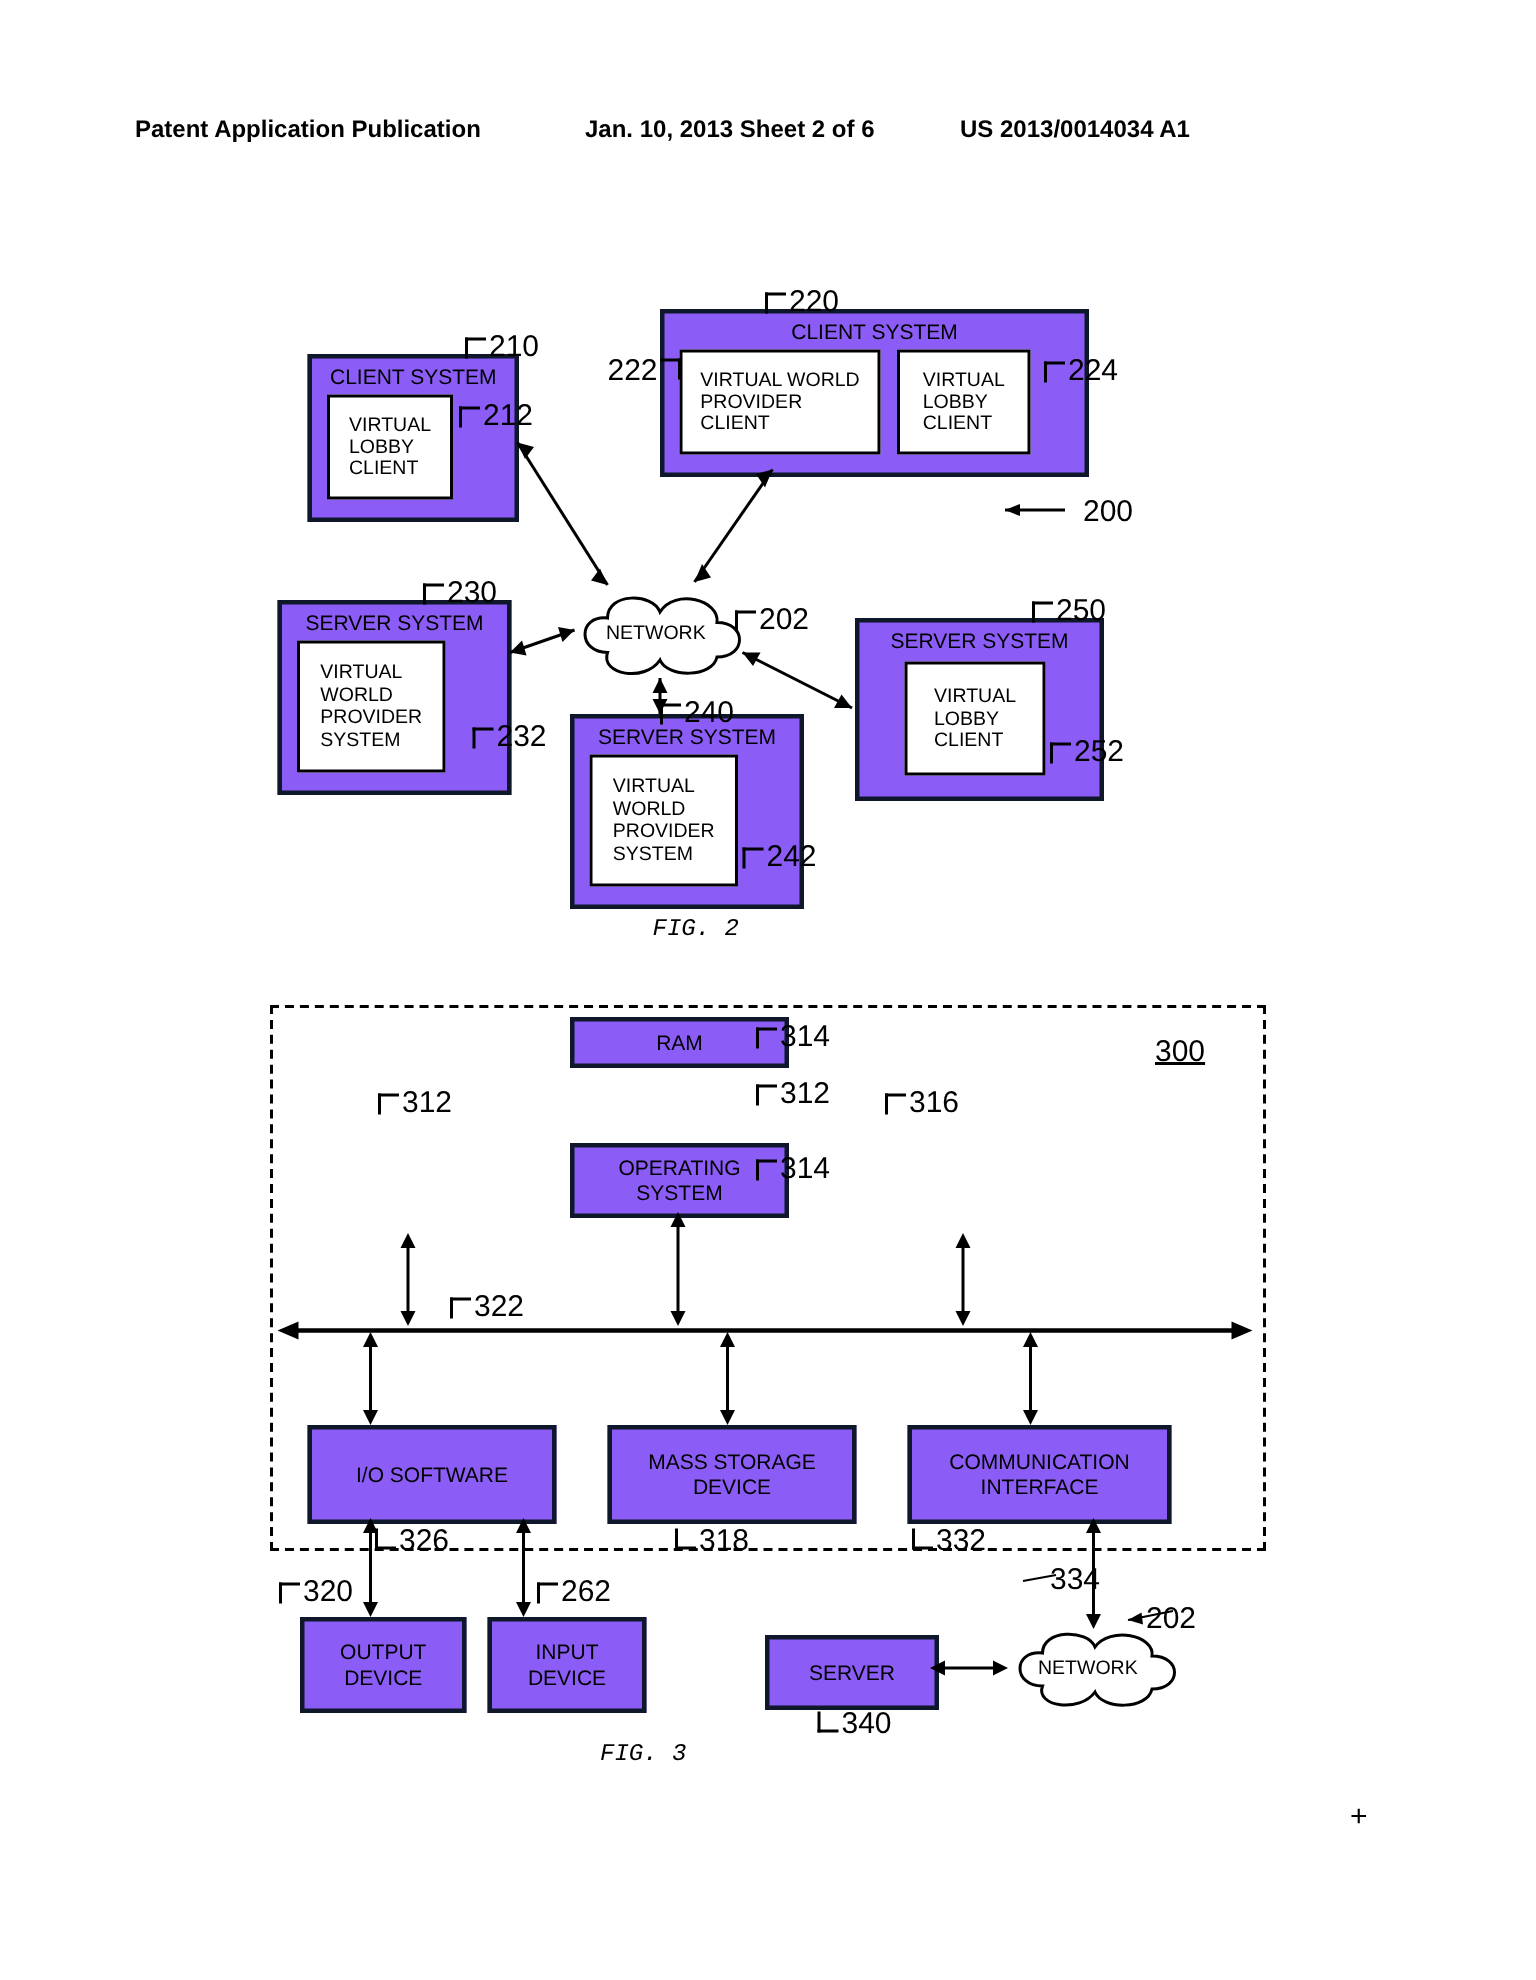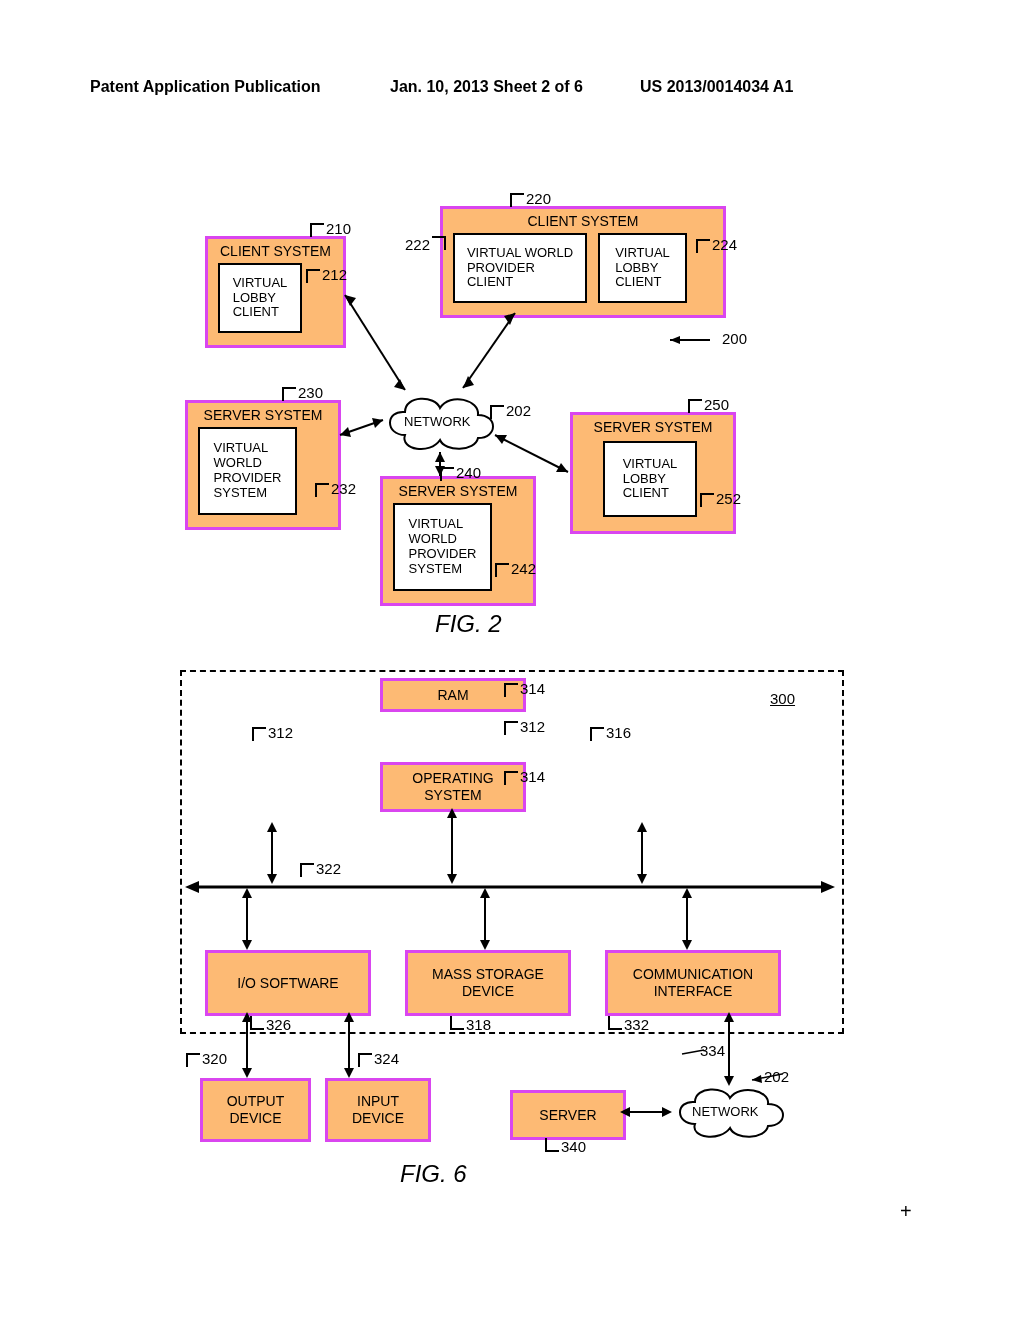--- a/index.html
+++ b/index.html
@@ -2,26 +2,26 @@
 <html><head>
 <meta charset="utf-8">
 <style>
 body{margin:0;background:#fff;font-family:Arial,Helvetica,sans-serif;width:1024px;height:1320px;position:relative}
 .page{position:relative;width:908px;height:1320px}
 .hdr{position:absolute;top:78px;left:0;right:0;font-weight:bold;font-size:16px}
 .hdr-l{position:absolute;left:90px}
 .hdr-m{position:absolute;left:390px}
 .hdr-r{position:absolute;left:640px}
 .fig{position:absolute;left:0;right:0}
-.box{position:absolute;border:3px solid #d946ef;background:#fdba74;text-align:center;display:flex;align-items:center;justify-content:center;flex-direction:column;font-size:14px;line-height:1.2}
+.box{position:absolute;border:3px solid #0f172a;background:#8b5cf6;text-align:center;display:flex;align-items:center;justify-content:center;flex-direction:column;font-size:14px;line-height:1.2}
 .box-inner{position:absolute;border:2px solid #000;background:#fff;text-align:left;display:flex;align-items:center;justify-content:center;flex-direction:column;font-size:13px;line-height:1.15}
-.caption{position:absolute;font-style:italic;font-size:24px;font-family:Liberation Sans, sans-serif}
+.caption{position:absolute;font-style:italic;font-size:16px;font-family:Liberation Mono, monospace}
 .cloud{position:absolute}
 svg.arrow{position:absolute;overflow:visible}
-.ref{position:absolute;font-size:15px}
+.ref{position:absolute;font-size:20px}
 .ref-bracket{border-left:2px solid #000;border-top:2px solid #000;width:12px;height:12px;display:inline-block;vertical-align:middle;margin-right:2px}
 .dashed{position:absolute;border:2px dashed #000}
 .plus{position:absolute;font-size:20px}
 </style>
 </head>
 <body>
 
 <div class="page">
 
 <div class="hdr">
@@ -222,30 +222,30 @@
         <polygon points="0,7 10,2 10,12" fill="#000"></polygon>
         <polygon points="52,7 42,2 42,12" fill="#000"></polygon>
       </svg>
   <svg class="arrow" style="left:722px;top:342px" width="14" height="74">
         <line x1="7" y1="4" x2="7" y2="70" stroke="#000" stroke-width="2"></line>
         <polygon points="7,0 2,10 12,10" fill="#000"></polygon>
         <polygon points="7,74 2,64 12,64" fill="#000"></polygon>
       </svg>
 
   <div class="ref" style="left:186px;top:380px"><span class="ref-bracket"></span><span>320</span></div>
-  <div class="ref" style="left:358px;top:380px"><span class="ref-bracket"></span><span>324</span></div>
+  <div class="ref" style="left:358px;top:380px"><span class="ref-bracket"></span><span>262</span></div>
   <div class="ref" style="left:545px;top:468px"><span style="border-left:2px solid #000;border-bottom:2px solid #000;width:12px;height:12px;display:inline-block;margin-right:2px"></span><span>340</span></div>
   <div class="ref" style="left:764px;top:398px"><span>202</span></div>
   <svg class="arrow" style="left:752px;top:404px" width="40" height="12">
         <line x1="0" y1="6" x2="30" y2="0" stroke="#000" stroke-width="1.5"></line>
         <polygon points="0,6 9,1 10,9" fill="#000"></polygon>
       </svg>
   <div class="ref" style="left:700px;top:372px"><span>334</span></div>
   <svg class="arrow" style="left:680px;top:376px" width="24" height="10">
         <line x1="24" y1="4" x2="2" y2="8" stroke="#000" stroke-width="1.5"></line>
       </svg>
 
-  <div class="caption" style="left:400px;top:490px">FIG. 6</div>
+  <div class="caption" style="left:400px;top:490px">FIG. 3</div>
 </div>
 
 <div class="plus" style="left:900px;top:1200px">+</div>
 
 </div>
 
 </body></html>

